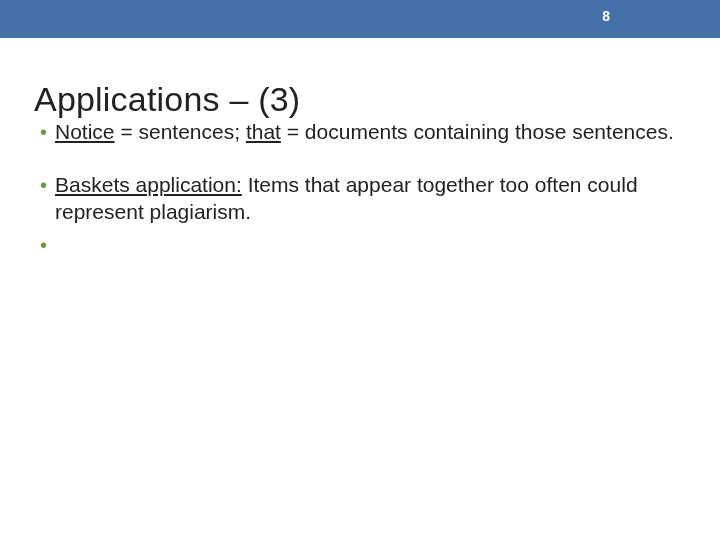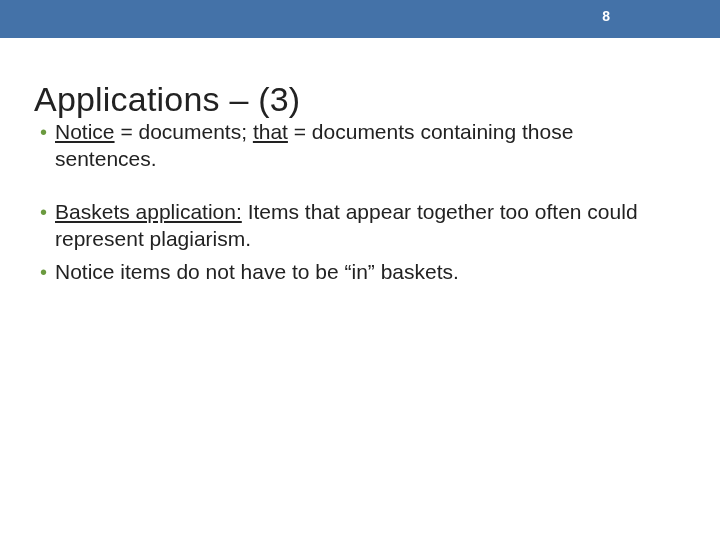--- a/index.html
+++ b/index.html
@@ -19,25 +19,24 @@
 <body>
 
 <div class="slide">
   <div class="topbar">
     <div class="pagenum">8</div>
   </div>
   <div class="title">Applications – (3)</div>
   <div class="body" id="body">
       <div class="b">
         <div class="bbullet">•</div>
-        <div class="btxt"><span class="under">Notice</span><span> = documents; </span><span class="under">that</span><span> = documents containing those sentences.</span></div>
+        <div class="btxt"><span class="under">Notice</span><span> = sentences; </span><span class="under">that</span><span> = documents containing those sentences.</span></div>
       </div>
       <div class="gap"></div>
       <div class="b">
         <div class="bbullet">•</div>
         <div class="btxt"><span class="under">Baskets application:</span><span> Items that appear together too often could represent plagiarism.</span></div>
       </div>
       <div class="b">
         <div class="bbullet">•</div>
-        <div class="btxt"><span>Notice items do not have to be “in” baskets.</span></div>
       </div>
     </div>
 </div>
 
 </body></html>

